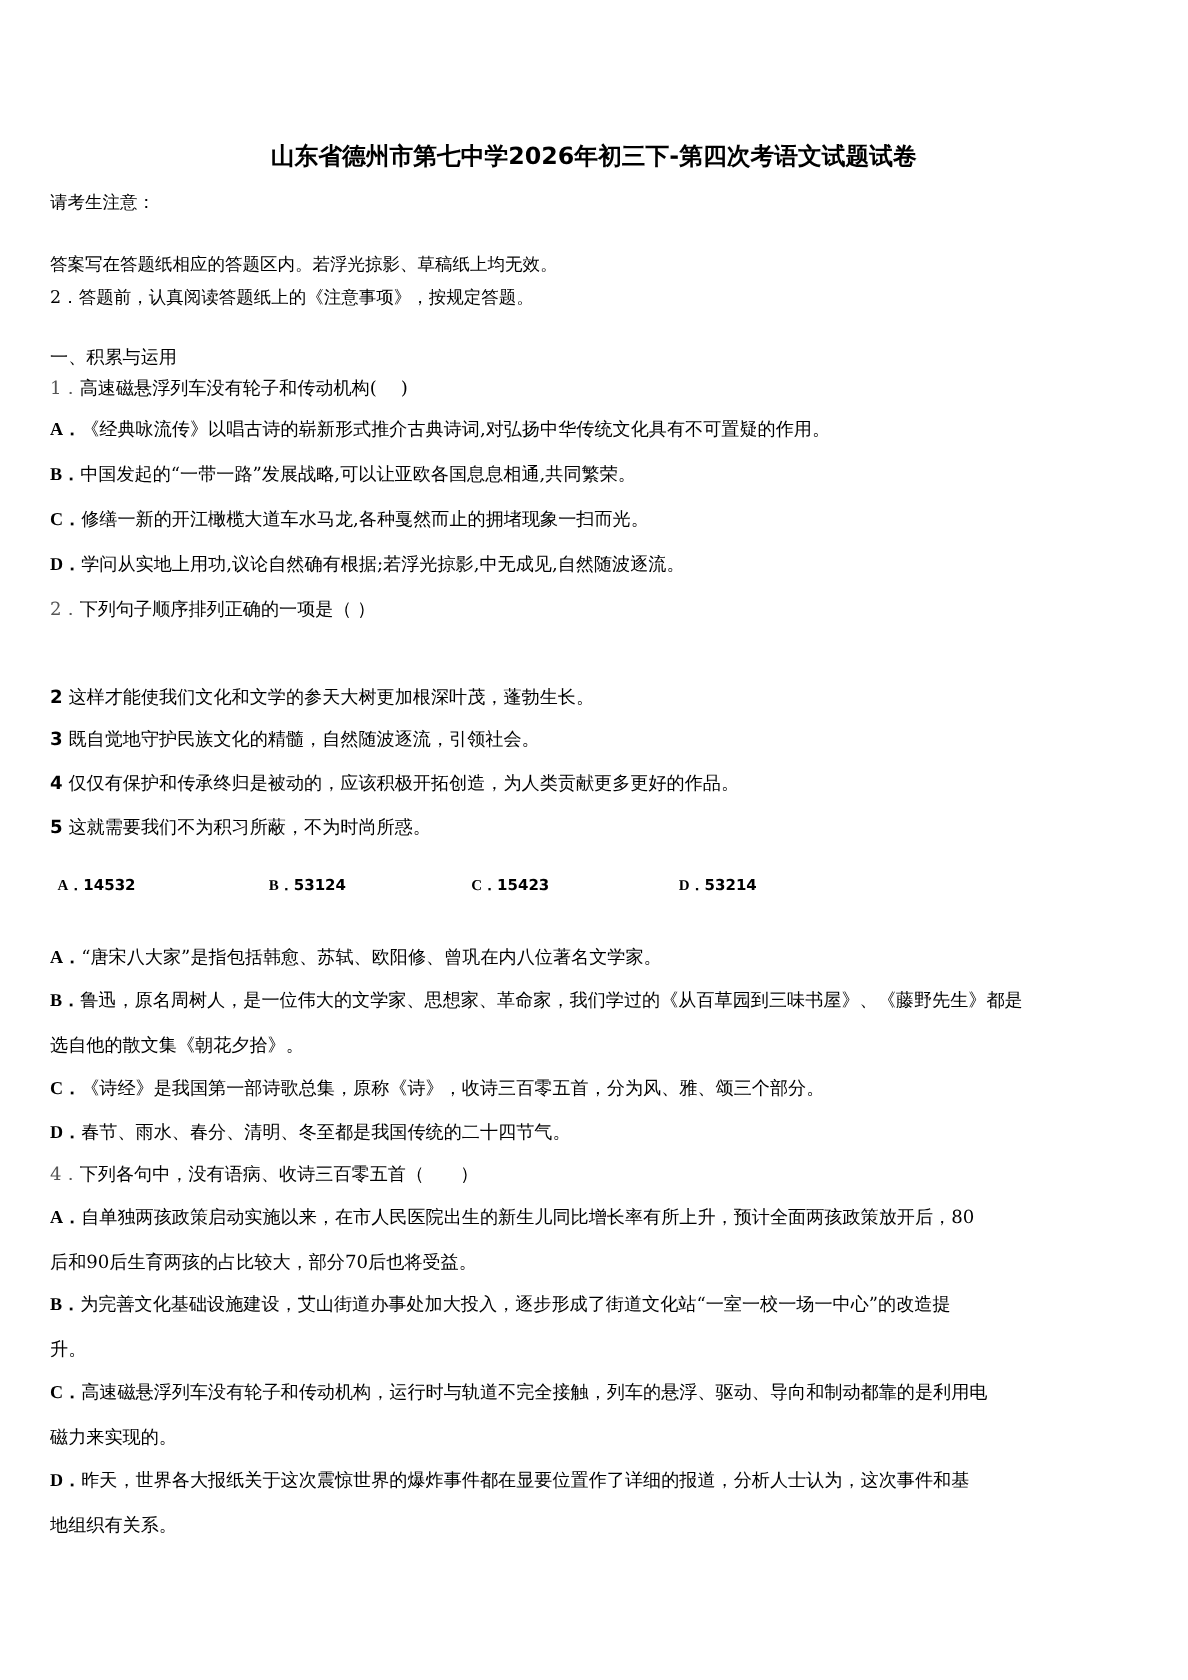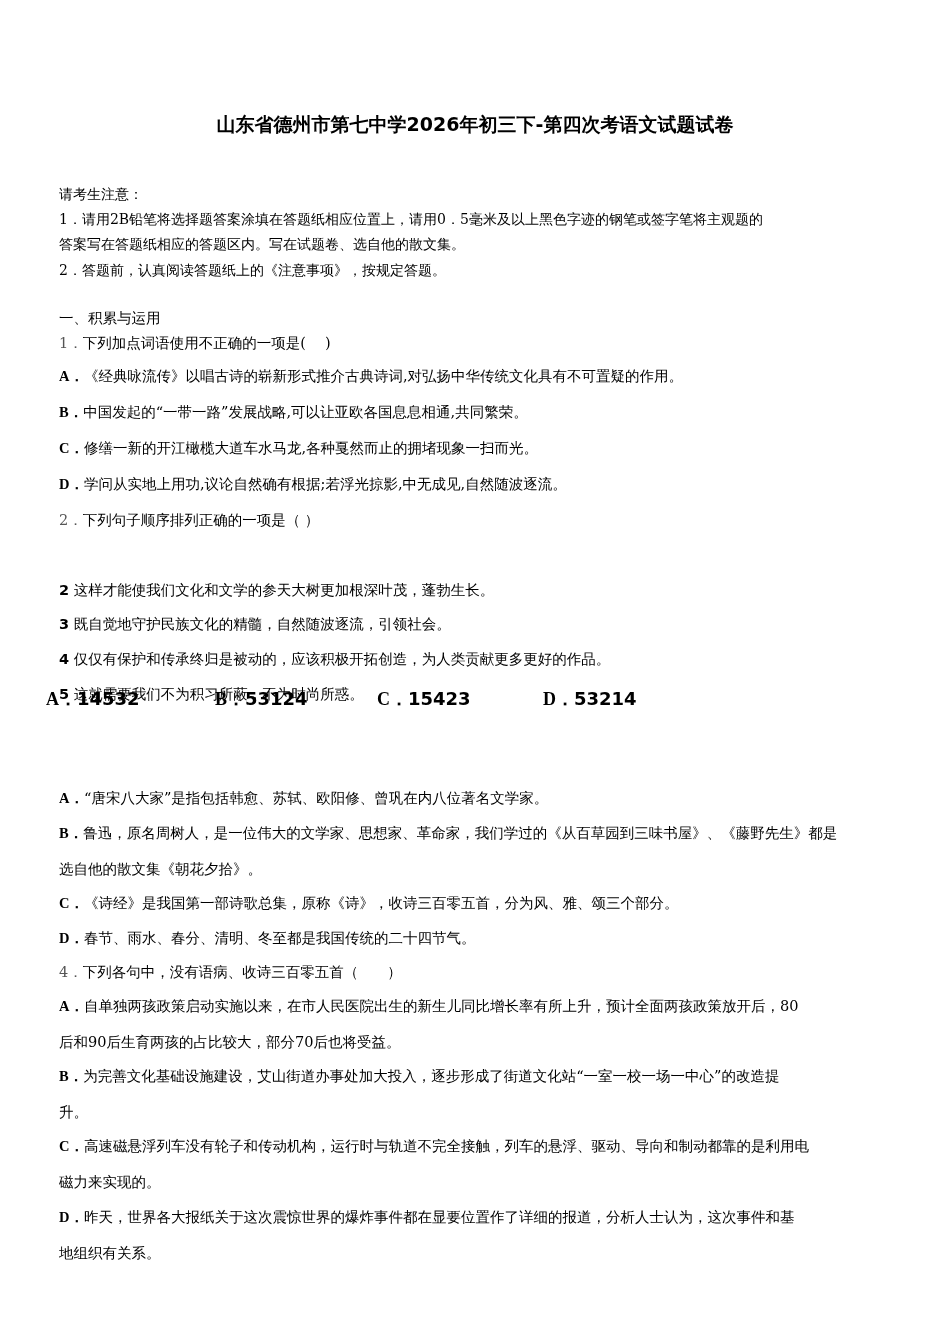--- a/index.html
+++ b/index.html
@@ -8,47 +8,45 @@
     font-family: "DejaVu Serif", "Liberation Serif", serif;
     color: #000;
   }
   .page { position: absolute; left: 0; top: 0; width: 767px; height: 1344px; }
   .title {
     position: absolute; left: 0; top: 112px; width: 950px; text-align: center;
     font-family: "DejaVu Sans", "Liberation Sans", sans-serif;
     font-weight: bold; font-size: 19px; letter-spacing: 0px;
   }
   .line {
-    position: absolute; left: 59px; font-size: 14.5px; white-space: nowrap;
+    position: absolute; left: 40px; font-size: 14.5px; white-space: nowrap;
     line-height: 20px;
-    margin-top: 32px;
   }
   .notice { font-size: 14px; }
   .qnum { color: #555; }
   .opt-letter { font-weight: bold; font-family: "Liberation Serif", serif; }
   .sent-num { font-weight: bold; font-family: "DejaVu Sans", sans-serif; }
   .ans-val { font-weight: bold; font-family: "DejaVu Sans", sans-serif; }
-  .ans-item { position: absolute; white-space: nowrap; font-size: 18px; }
+  .ans-item { position: absolute; white-space: nowrap; font-size: 12px; margin-top: 13px; }
 </style>
 </head>
 <body>
 
 <div class="page">
 
   <div class="title">山东省德州市第七中学2026年初三下-第四次考语文试题试卷</div>
 
   <div class="line notice" style="top:152px">请考生注意：</div>
-  <div class="line notice" style="top:177px">1．请用2B铅笔将选择题答案涂填在答题纸相应位置上，请用0．5毫米及以上黑色字迹的钢笔或签字笔将主观题的</div>
-  <div class="line notice" style="top:202px">答案写在答题纸相应的答题区内。写在试题卷、选自他的散文集。</div>
+  <div class="line notice" style="top:202px">答案写在答题纸相应的答题区内。若浮光掠影、草稿纸上均无效。</div>
   <div class="line notice" style="top:228px">2．答题前，认真阅读答题纸上的《注意事项》，按规定答题。</div>
 
   <div class="line" style="top:276px">一、积累与运用</div>
 
   <div class="line" style="top:301px">
-    <span class="qnum">1．</span><span>下列加点词语使用不正确的一项是(　 )</span>
+    <span class="qnum">1．</span><span>高速磁悬浮列车没有轮子和传动机构(　 )</span>
   </div>
   <div class="line" style="top:334px">
     <span class="opt-letter">A．</span><span>《经典咏流传》以唱古诗的崭新形式推介古典诗词,对弘扬中华传统文化具有不可置疑的作用。</span>
   </div>
   <div class="line" style="top:370px">
     <span class="opt-letter">B．</span><span>中国发起的“一带一路”发展战略,可以让亚欧各国息息相通,共同繁荣。</span>
   </div>
   <div class="line" style="top:406px">
     <span class="opt-letter">C．</span><span>修缮一新的开江橄榄大道车水马龙,各种戛然而止的拥堵现象一扫而光。</span>
   </div>

